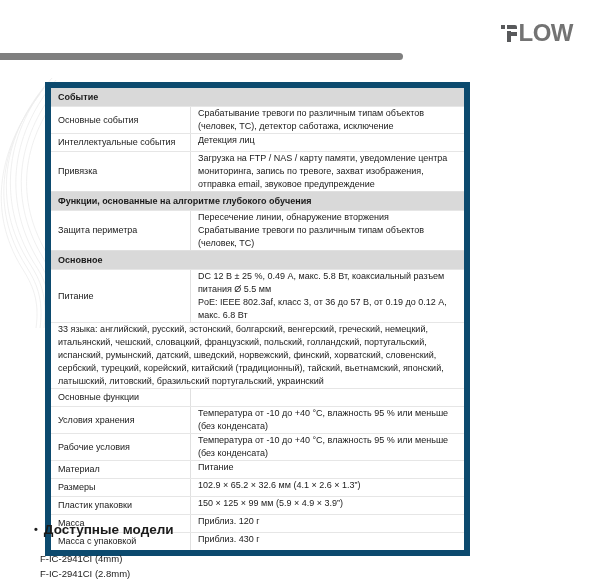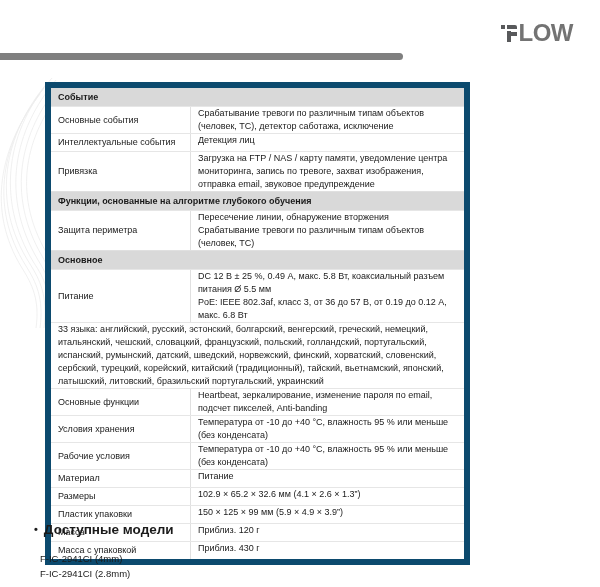--- a/index.html
+++ b/index.html
@@ -126,21 +126,20 @@
     <div class="spec-row">
       <div class="spec-label">Питание</div>
       <div class="spec-value">DC 12 В ± 25 %, 0.49 А, макс. 5.8 Вт, коаксиальный разъем питания Ø 5.5 мм
 PoE: IEEE 802.3af, класс 3, от 36 до 57 В, от 0.19 до 0.12 А, макс. 6.8 Вт</div>
     </div>
     <div class="spec-row">
       <div class="spec-value">33 языка: английский, русский, эстонский, болгарский, венгерский, греческий, немецкий, итальянский, чешский, словацкий, французский, польский, голландский, португальский, испанский, румынский, датский, шведский, норвежский, финский, хорватский, словенский, сербский, турецкий, корейский, китайский (традиционный), тайский, вьетнамский, японский, латышский, литовский, бразильский португальский, украинский</div>
     </div>
     <div class="spec-row">
       <div class="spec-label">Основные функции</div>
-      <div class="spec-value">Heartbeat, зеркалирование, изменение пароля по email, подсчет пикселей, Anti-banding</div>
     </div>
     <div class="spec-row">
       <div class="spec-label">Условия хранения</div>
       <div class="spec-value">Температура от -10 до +40 °C, влажность 95 % или меньше (без конденсата)</div>
     </div>
     <div class="spec-row">
       <div class="spec-label">Рабочие условия</div>
       <div class="spec-value">Температура от -10 до +40 °C, влажность 95 % или меньше (без конденсата)</div>
     </div>
     <div class="spec-row">

